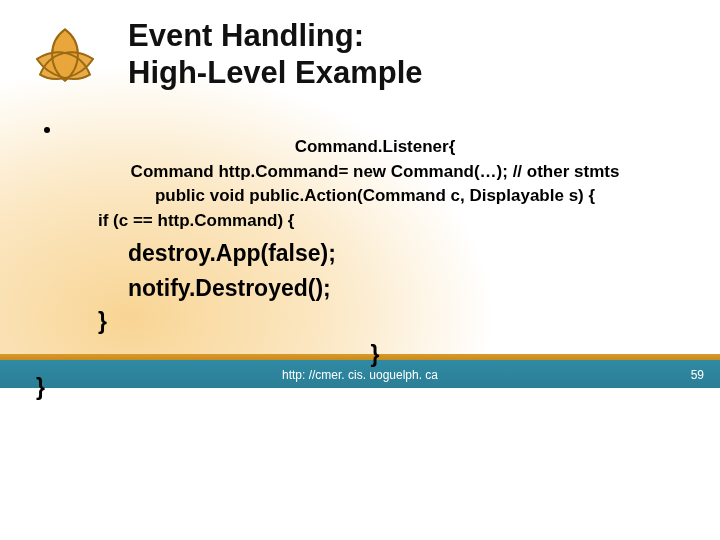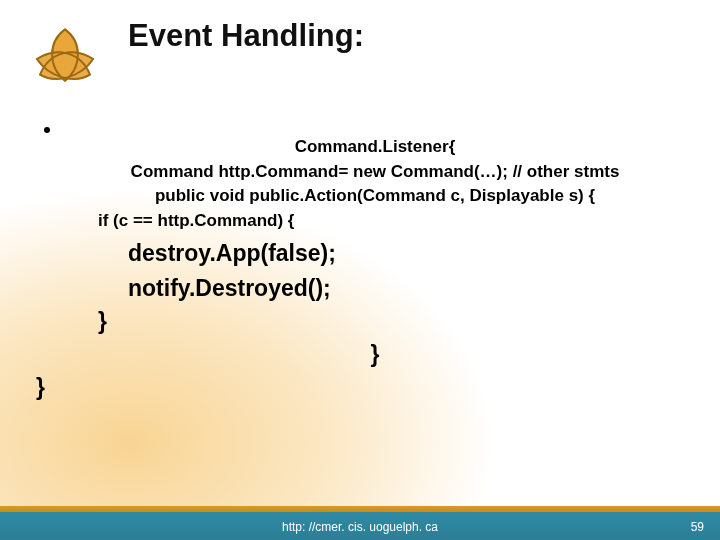--- a/index.html
+++ b/index.html
@@ -1,19 +1,19 @@
 <!DOCTYPE html>
 <html><head>
 <meta charset="utf-8">
 <style>
   * { margin: 0; padding: 0; box-sizing: border-box; }
   html, body { width: 720px; height: 540px; overflow: hidden; font-family: Arial, Helvetica, sans-serif; }
   .slide {
     position: relative;
-    width: 720px; height: 540px;
+    width: 720px; height: 388px;
     background:
       radial-gradient(ellipse 520px 360px at 18% 82%, rgba(243,178,60,0.55) 0%, rgba(243,178,60,0.30) 38%, rgba(243,178,60,0) 70%),
       #ffffff;
   }
   .bottom-bar {
     position: absolute; left: 0; bottom: 0; width: 100%; height: 28px;
     background: linear-gradient(#2f8aa3, #2b7e96);
   }
   .bottom-accent {
     position: absolute; left: 0; bottom: 28px; width: 100%; height: 6px;
@@ -64,20 +64,21 @@
         <path d="M50 12 C72 28 72 60 50 78 C28 60 28 28 50 12 Z"></path>
         <path d="M18 70 C30 40 62 34 86 50 C70 74 38 82 18 70 Z"></path>
         <path d="M82 70 C70 40 38 34 14 50 C30 74 62 82 82 70 Z"></path>
       </g>
     </svg>
   </div>
 
   <div class="title-block">
     <h1>
       <span>Event Handling:</span><br>
+      <span>High-Level Example</span>
     </h1>
   </div>
 
   <div class="content">
     <div class="bullet-row">
       <span class="bullet-dot"></span>
     </div>
 
     <div class="indent1">Command.Listener{</div>
     <div class="indent1">Command http.Command= new Command(…); // other stmts</div>

